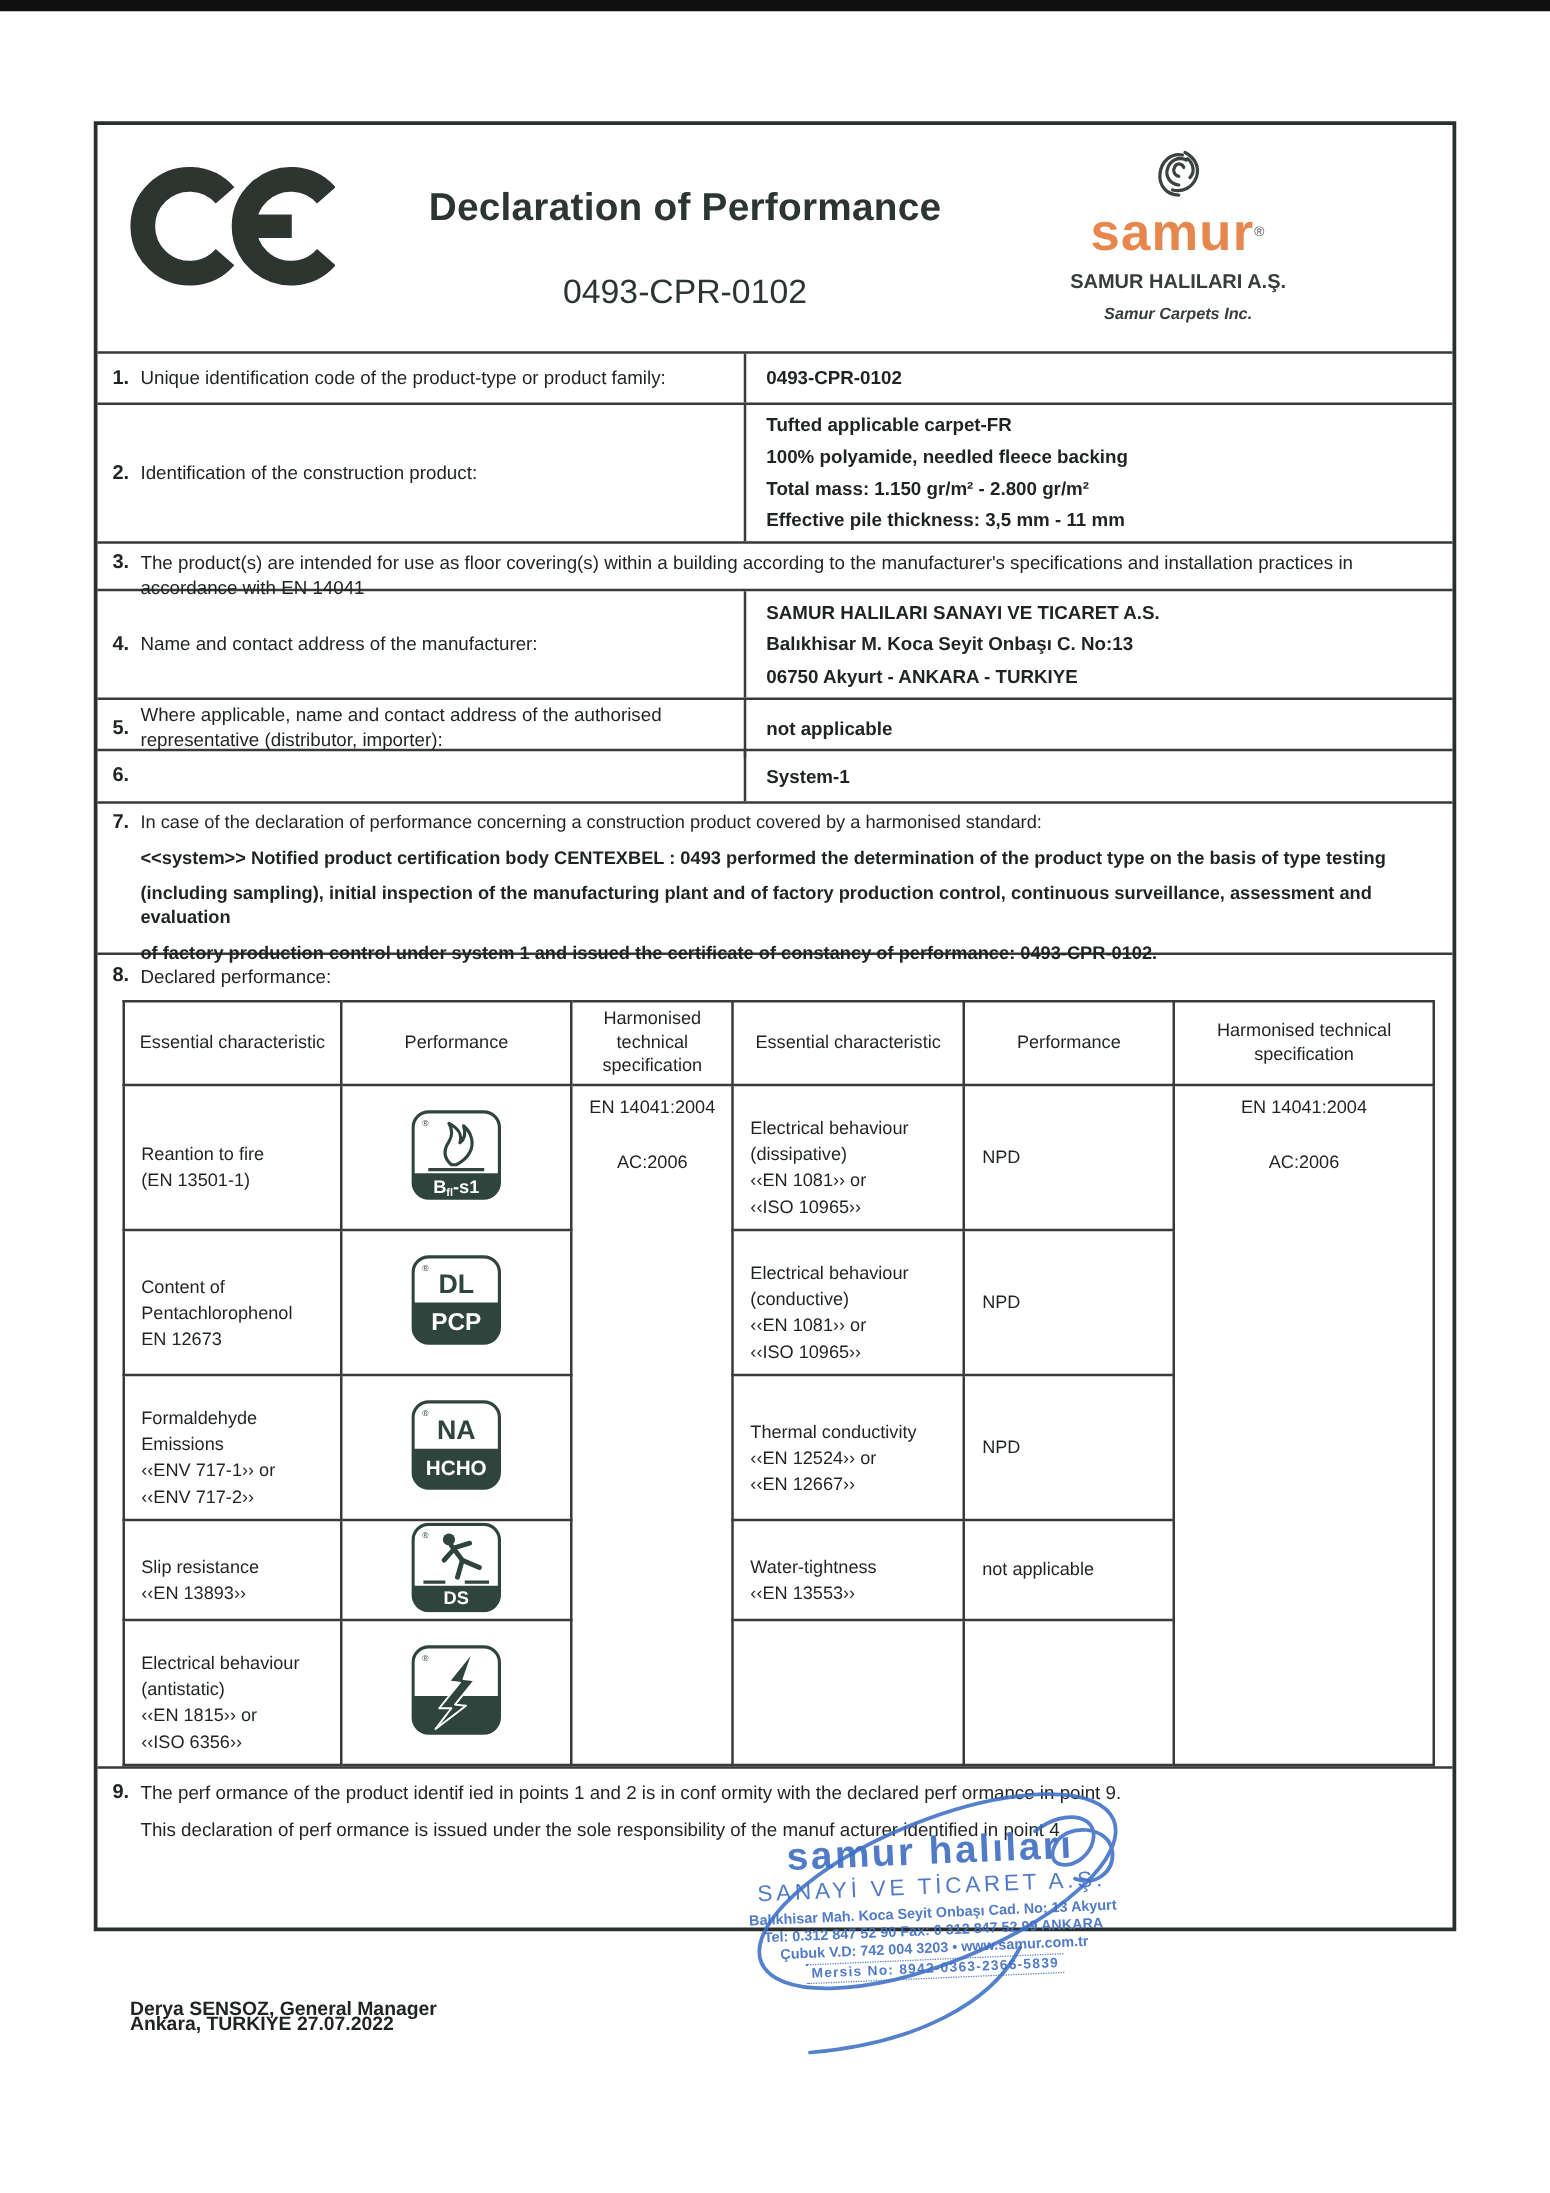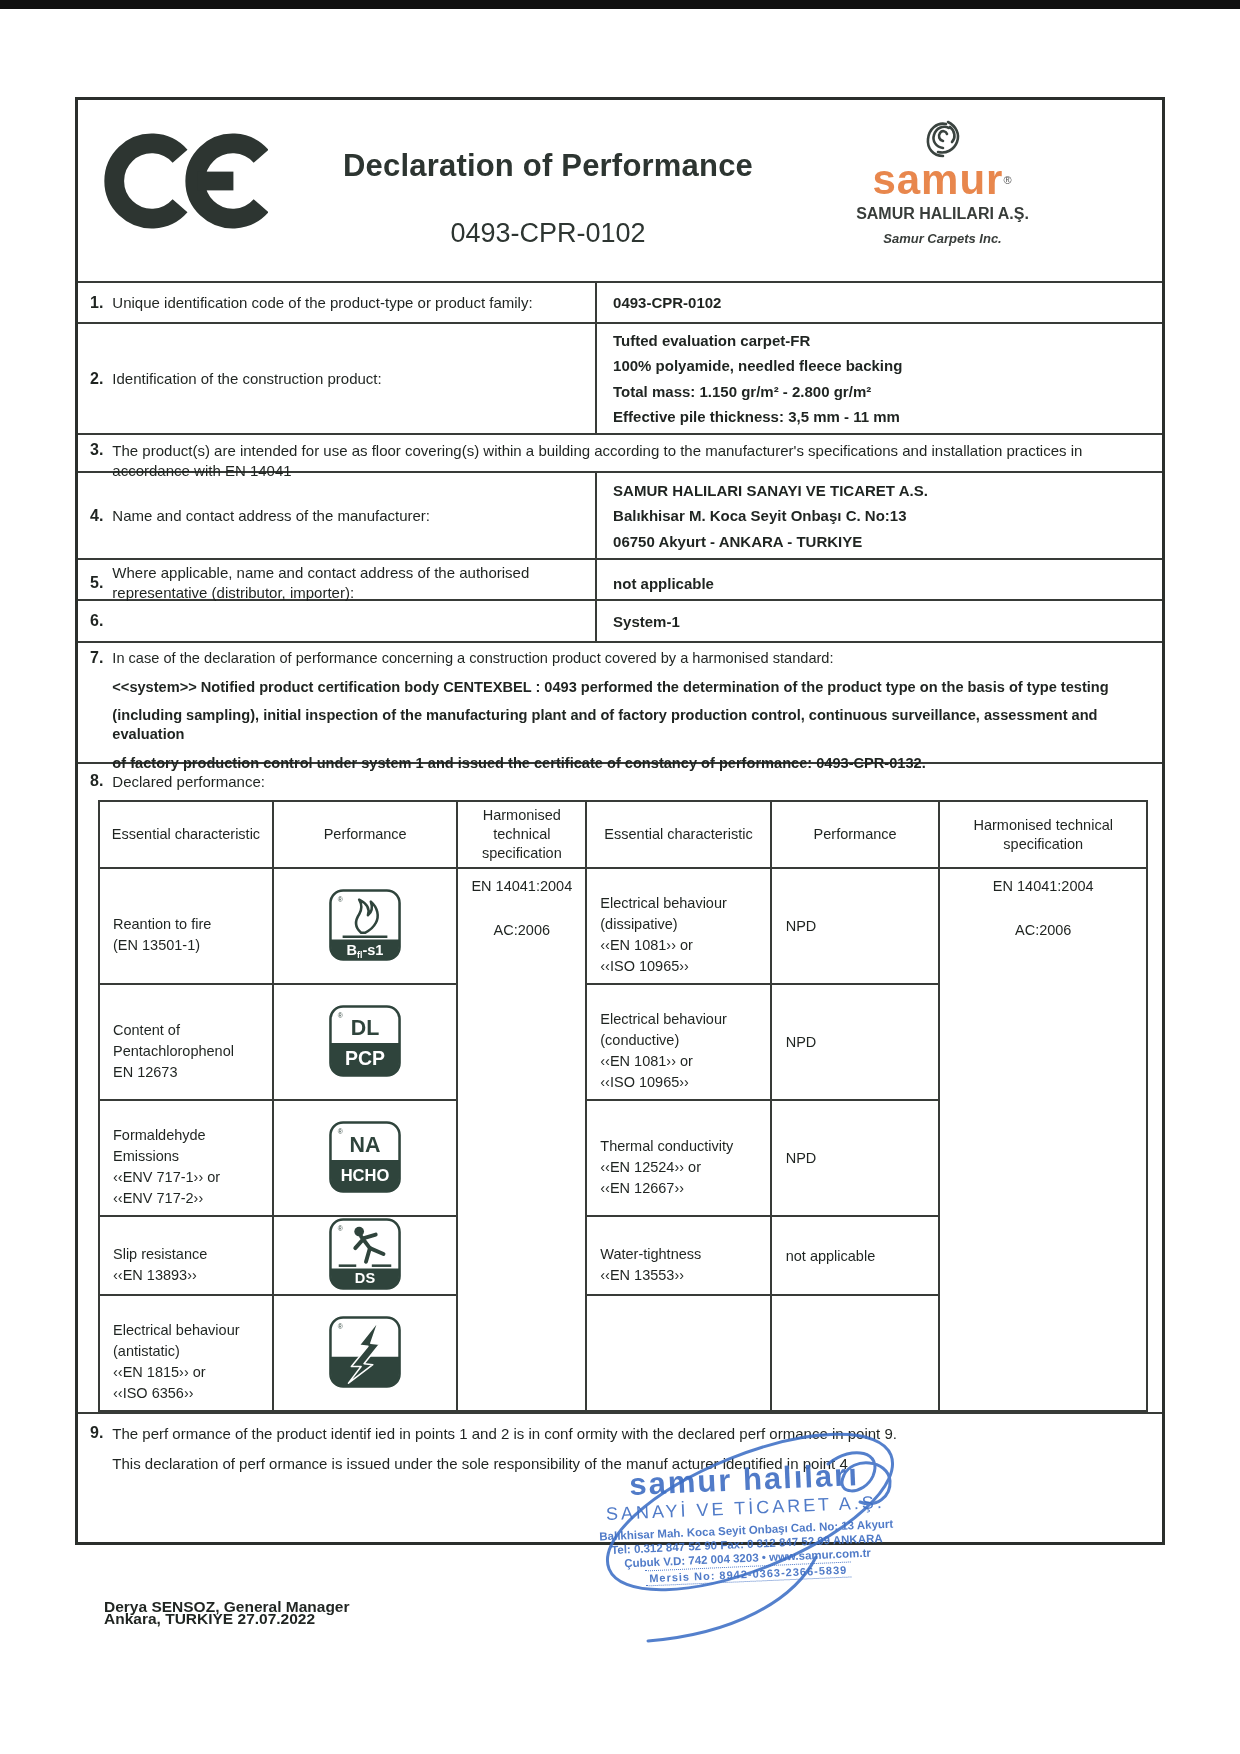--- a/index.html
+++ b/index.html
@@ -14,21 +14,21 @@
   }
   
   .hdr{position:relative;height:181px;}
   .ce{position:absolute;left:22px;top:26px;}
   .doc-title{position:absolute;left:190px;top:48px;width:560px;text-align:center;
     font-size:31px;font-weight:bold;color:#2d3531;letter-spacing:.2px;}
   .doc-code{position:absolute;left:190px;top:118px;width:560px;text-align:center;
     font-size:27px;color:#2d3531;}
   .brandbox{position:absolute;left:752px;top:12px;width:225px;text-align:center;}
   .spiral{display:block;margin:0 auto 0 auto;}
-  .brand-line{font-size:42px;font-weight:bold;letter-spacing:1px;line-height:44px;}
+  .brand-line{font-size:42px;font-weight:bold;letter-spacing:1px;line-height:56px;}
   .brand-reg{font-size:11px;vertical-align:top;color:#555;font-weight:normal;}
   .brand-co{font-size:16px;font-weight:bold;color:#383d3a;margin-top:3px;}
   .brand-co-en{font-size:13px;font-weight:bold;font-style:italic;color:#383d3a;margin-top:8px;}
   
   .row{border-top:2px solid #383b38;box-sizing:border-box;}
   .split{display:grid;grid-template-columns:47.7% 52.3%;}
   .cell{display:flex;align-items:center;padding:3px 6px 3px 12px;box-sizing:border-box;}
   .cell-r{border-left:2px solid #383b38;padding-left:16px;box-sizing:border-box;}
   .num{font-weight:bold;margin-right:9px;white-space:nowrap;}
   .lbl{font-size:15px;line-height:20px;}
@@ -113,21 +113,21 @@
       <span class="val">0493-CPR-0102</span>
     </div>
   </div>
 
   <div class="row split" style="height:111px;">
     <div class="cell">
       <span class="num">2.</span>
       <span class="lbl">Identification of the construction product:</span>
     </div>
     <div class="vlist">
-      <span class="val">Tufted evaluation carpet-FR</span>
+      <span class="val">Tufted applicable carpet-FR</span>
       <span class="val">100% polyamide, needled fleece backing</span>
       <span class="val">Total mass: 1.150 gr/m² - 2.800 gr/m²</span>
       <span class="val">Effective pile thickness: 3,5 mm - 11 mm</span>
     </div>
   </div>
 
   <div class="row fullrow" style="height:38px;">
     <span class="num">3.</span>
     <span class="lbl">The product(s) are intended for use as floor covering(s) within a building according to the manufacturer's specifications and installation practices in accordance with EN 14041</span>
   </div>
@@ -163,21 +163,21 @@
       <span class="val">System-1</span>
     </div>
   </div>
 
   <div class="row fullrow p7" style="height:121px;">
     <span class="num">7.</span>
     <div>
       <div class="pline">In case of the declaration of performance concerning a construction product covered by a harmonised standard:</div>
       <div class="pline pbold">&lt;&lt;system&gt;&gt; Notified product certification body CENTEXBEL : 0493 performed the determination of the product type on the basis of type testing</div>
       <div class="pline pbold">(including sampling), initial inspection of the manufacturing plant and of factory production control, continuous surveillance, assessment and evaluation</div>
-      <div class="pline pbold">of factory production control under system 1 and issued the certificate of constancy of performance: 0493-CPR-0132.</div>
+      <div class="pline pbold">of factory production control under system 1 and issued the certificate of constancy of performance: 0493-CPR-0102.</div>
     </div>
   </div>
 
   <div class="sect8">
     <span class="num">8.</span>
     <span class="lbl">Declared performance:</span>
   </div>
 
   <table class="ptable">
     <colgroup>

